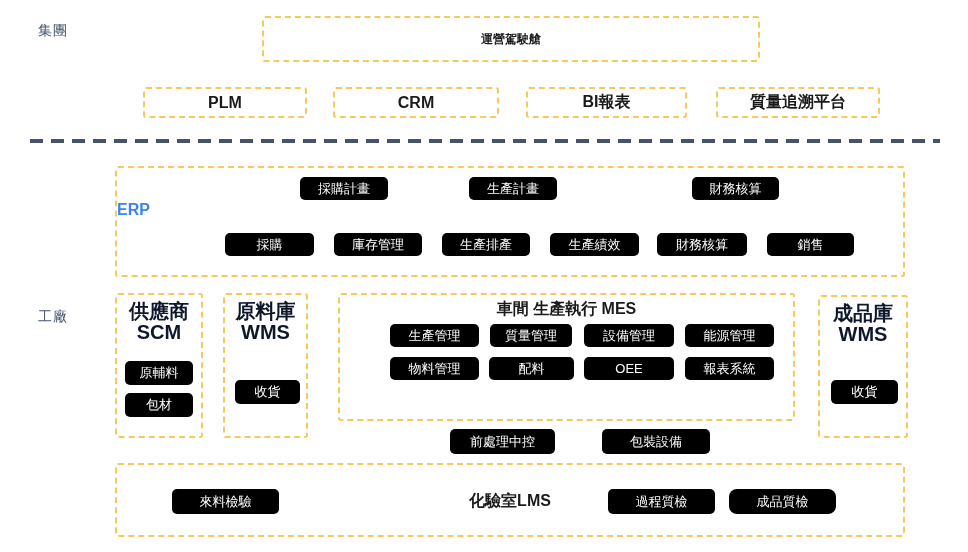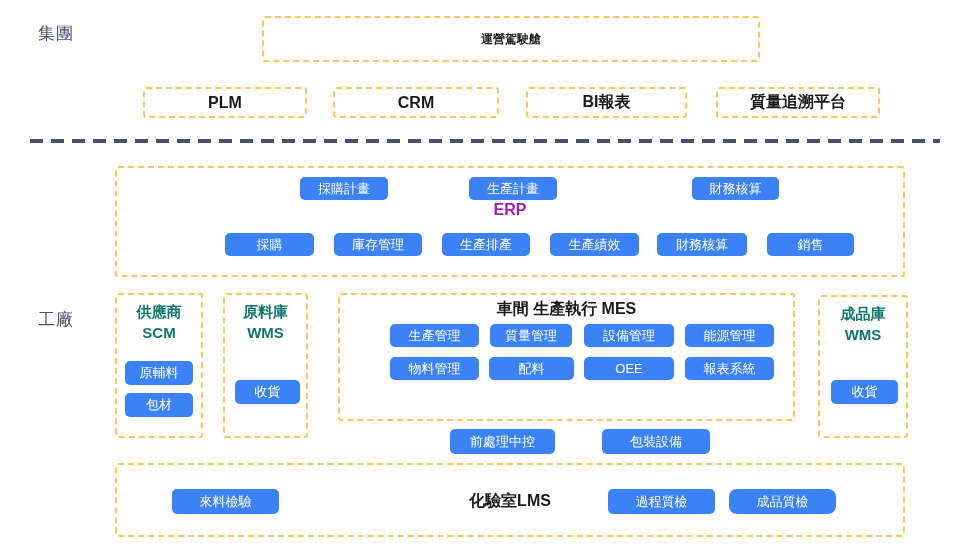--- a/index.html
+++ b/index.html
@@ -1,32 +1,32 @@
 <!DOCTYPE html>
 <html><head>
 <meta charset="utf-8">
 <style>
   html,body{margin:0;padding:0;background:#ffffff;}
   body{font-family:"Liberation Sans","DejaVu Sans",sans-serif;}
   .canvas{position:relative;width:968px;height:552px;background:#ffffff;overflow:hidden;}
 
-  .section-label{position:absolute;font-size:17px;color:#44546A;letter-spacing:1px;}
+  .section-label{position:absolute;font-size:14px;color:#44546A;letter-spacing:1px;}
 
   .gold-box{position:absolute;border:2.5px dashed #F7C85C;border-radius:3px;box-sizing:border-box;background:#ffffff;}
   .center-flex{display:flex;align-items:center;justify-content:center;}
 
   .divider{position:absolute;height:4px;background:repeating-linear-gradient(90deg,#47536A 0 13px,transparent 13px 21px);}
 
-  .pill{position:absolute;height:23px;background:#3b82f6;border-radius:5px;color:#ffffff;
+  .pill{position:absolute;height:23px;background:#000000;border-radius:5px;color:#ffffff;
         font-size:13px;line-height:23px;text-align:center;white-space:nowrap;box-sizing:border-box;}
   .pill-lg{height:25px;line-height:25px;}
 
   .col-title{position:absolute;top:6px;left:0;right:0;text-align:center;
-             font-weight:bold;font-size:15px;color:#0f766e;line-height:21px;}
-  .erp-title{position:absolute;top:33px;left:0;right:0;text-align:center;font-weight:bold;font-size:16px;color:#a21caf;}
+             font-weight:bold;font-size:20px;color:#0f172a;line-height:21px;}
+  .erp-title{position:absolute;top:33px;left:0;right:0;font-weight:bold;font-size:16px;color:#3b82f6;}
   .mes-title{position:absolute;top:4px;left:0;right:0;text-align:center;font-weight:bold;font-size:16px;color:#1a1a1a;}
   .lms-title{position:absolute;top:26px;left:0;right:0;text-align:center;font-weight:bold;font-size:16px;color:#1a1a1a;}
   .platform-box{font-weight:bold;font-size:16px;color:#1a1a1a;}
   .cockpit{font-weight:bold;font-size:12px;color:#1a1a1a;}
 </style>
 </head>
 <body>
 
 <div class="canvas">
 

